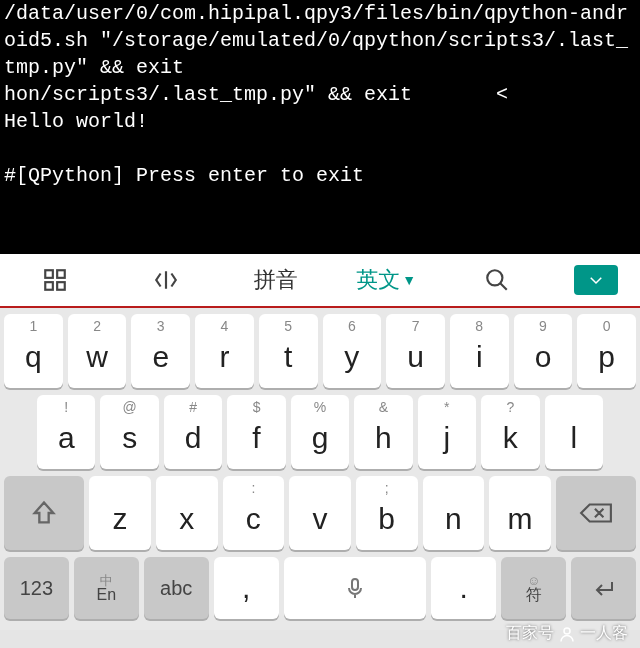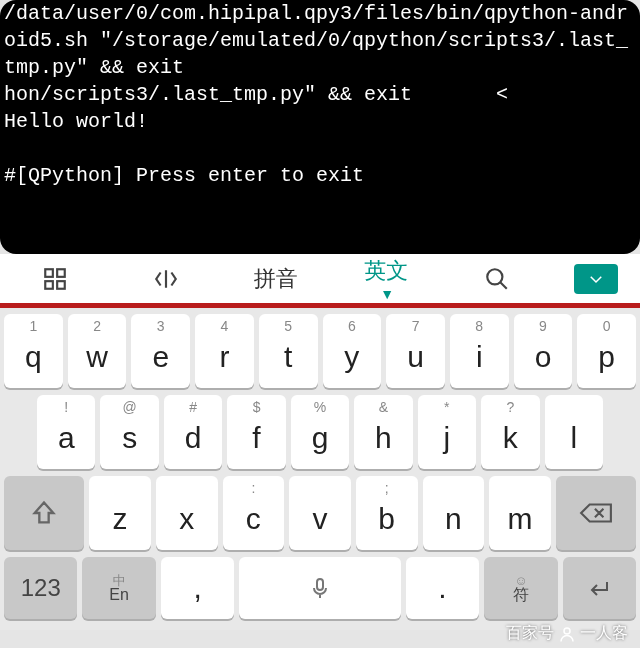--- a/index.html
+++ b/index.html
@@ -8,40 +8,39 @@
   .terminal {
     background: #000;
     color: #fff;
     font-family: "Courier New", monospace;
     font-size: 20px;
     line-height: 1.35;
     padding: 0 4px 0 4px;
     height: 254px;
     white-space: pre-wrap;
     word-break: break-all;
-    border-radius: 16px;
   }
 
   .toolbar {
     background: #fff;
     height: 54px;
     display: flex;
     align-items: center;
-    border-bottom: 5px solid #b91c1c;
+    border-bottom: 2px solid #b91c1c;
   }
   .tb-item {
     flex: 1;
     display: flex;
     align-items: center;
     justify-content: center;
     height: 100%;
     font-size: 22px;
     color: #333;
   }
-  .tb-item.sel { color: #009688; flex-direction: column; }
+  .tb-item.sel { color: #009688; }
   .tb-item svg { width: 26px; height: 26px; stroke: #444; fill: none; stroke-width: 2; }
   .tb-item.green-box { flex: 0.8; }
   .green-drop {
     width: 44px; height: 30px; background: #009688; border-radius: 4px;
     display: flex; align-items: center; justify-content: center;
   }
   .green-drop svg { stroke: #fff; width: 18px; height: 18px; }
   .tb-sel-caret { font-size: 14px; margin-left: 2px; color: #009688; }
 
   .keyboard { background: #e8e8e8; padding: 6px 4px 4px 4px; }
@@ -57,21 +56,21 @@
     align-items: center;
     justify-content: center;
     position: relative;
   }
   .key-sup { position: absolute; top: 4px; font-size: 14px; color: #888; }
   .key-main { font-size: 30px; color: #222; margin-top: 12px; }
   .row2 { padding: 0 33px; }
   .key.func { background: #c8c8c8; }
   .key.func .key-main { color: #444; margin-top: 0; font-size: 26px; }
   .key.shift, .key.bksp { flex: 1.3; }
-  .key.small-label .key-main { font-size: 24px; }
+  .key.small-label .key-main { font-size: 20px; }
   .key-stack { display: flex; flex-direction: column; align-items: center; line-height: 1; }
   .key-stack .top { font-size: 13px; color: #888; }
   .key-stack .bot { font-size: 16px; color: #444; }
 
   .bottomrow .key { height: 62px; }
   .key.space { flex: 2.2; background: #fff; }
   .key svg.kicon { width: 24px; height: 24px; stroke: #555; fill: none; stroke-width: 2; }
   .key.bksp svg.kicon { width: 34px; height: 26px; }
   .key.shift svg.kicon { width: 28px; height: 28px; stroke: #666; }
 
@@ -252,20 +251,23 @@
   <div class="krow bottomrow">
     <div class="key func small-label">
         <span class="key-main">123</span>
       </div>
     <div class="key func">
       <div class="key-stack">
           <span class="top">中</span>
           <span class="bot">En</span>
         </div>
     </div>
+    <div class="key func small-label">
+        <span class="key-main">abc</span>
+      </div>
     <div class="key">
         <span class="key-main" style="margin-top:0">,</span>
       </div>
     <div class="key space">
       <svg class="kicon" viewBox="0 0 24 24" style="stroke:#777">
           <rect x="9" y="3" width="6" height="11" rx="3"></rect>
           <path d="M6 12 a6 6 0 0 0 12 0 M12 18 L12 22"></path>
         </svg>
     </div>
     <div class="key">

